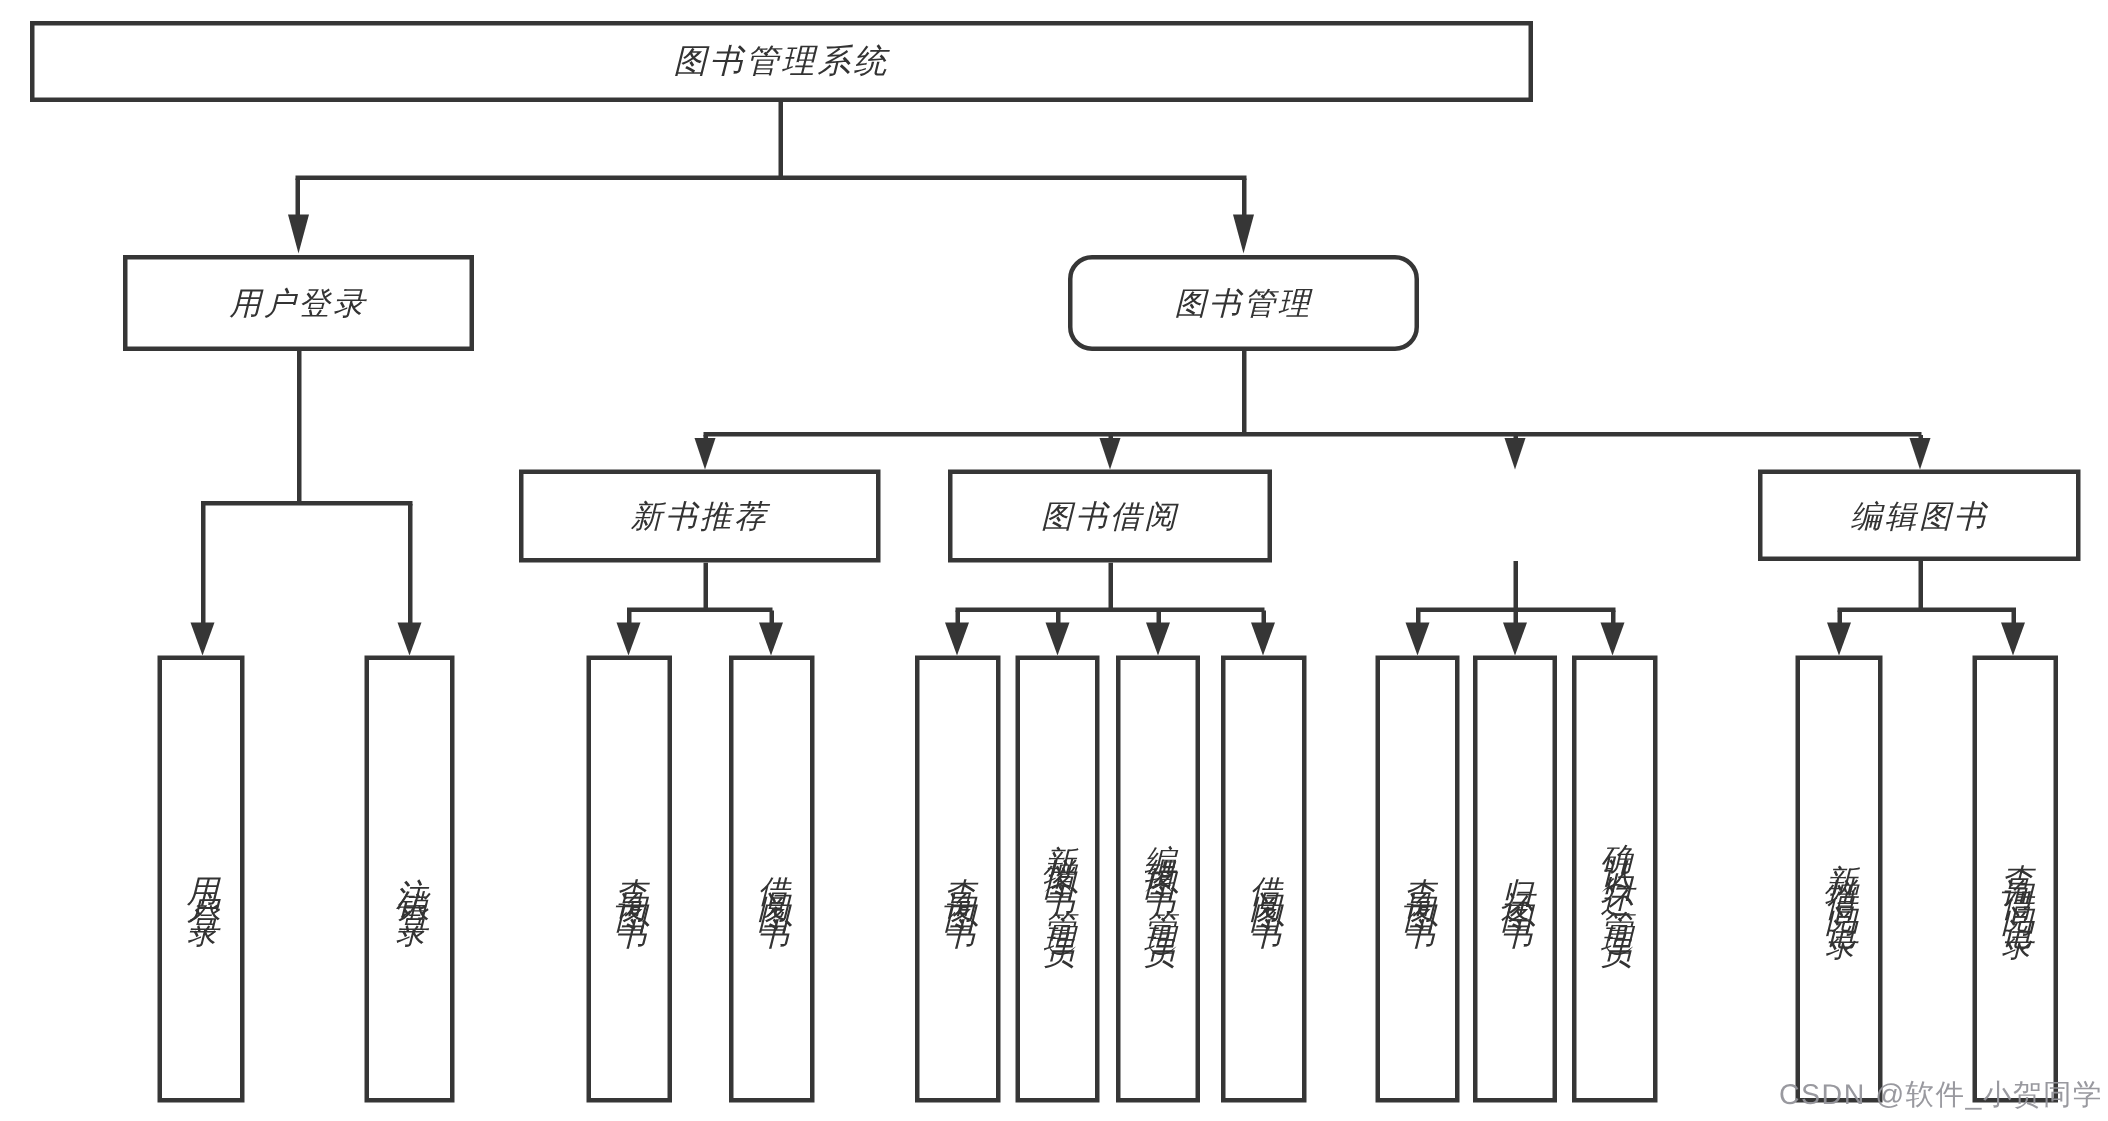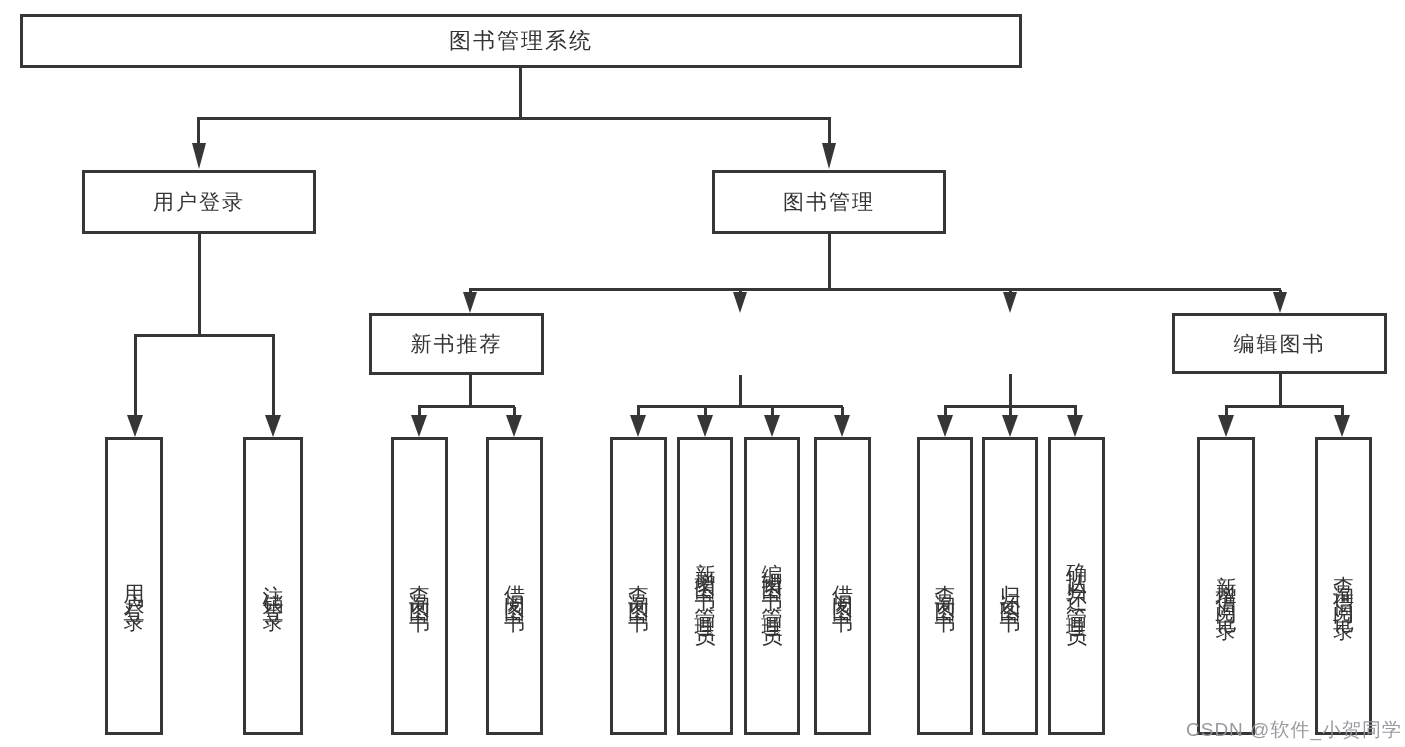--- a/index.html
+++ b/index.html
@@ -3,21 +3,21 @@
 <meta charset="utf-8">
 <style>
   html,body{margin:0;padding:0;background:#ffffff;}
   #canvas{
     position:relative;width:1405px;height:747px;background:#ffffff;overflow:hidden;
     font-family:"Liberation Sans","DejaVu Sans",sans-serif;color:#333333;
   }
   .box{
     position:absolute;box-sizing:border-box;background:#ffffff;border:3px solid #363636;
     display:flex;align-items:center;justify-content:center;text-align:center;
-    font-size:21px;color:#333333;letter-spacing:2px;z-index:2;
+    font-size:21px;color:#333333;letter-spacing:2px;z-index:2;font-style:italic;
   }
   .leaf .vtext{
     writing-mode:vertical-rl;text-orientation:mixed;
     font-size:21px;line-height:1.15;letter-spacing:9px;color:#333333;
   }
   .hline,.vline{position:absolute;background:#363636;z-index:1;}
   .hline{height:3px;}
   .vline{width:3px;}
   .ah{position:absolute;width:0;height:0;z-index:1;
     border-left:8px solid transparent;border-right:8px solid transparent;
@@ -41,21 +41,21 @@
   <div class="vline" style="left:519px;top:68px;height:51px;"></div>
   <div class="hline" style="left:197px;top:117px;width:634px;"></div>
   <div class="vline" style="left:197px;top:119px;height:26px;"></div>
   <div class="ah md" style="left:192px;top:143px;"></div>
   <div class="vline" style="left:828px;top:119px;height:26px;"></div>
   <div class="ah md" style="left:822px;top:143px;"></div>
 
   <div class="box" style="left:82px;top:170px;width:234px;height:64px;">
     <span>用户登录</span>
   </div>
-  <div class="box" style="left:712px;top:170px;width:234px;height:64px;">
+  <div class="box" style="left:712px;top:170px;width:234px;height:64px;border-radius:16px;">
     <span>图书管理</span>
   </div>
 
   <div class="vline" style="left:198px;top:234px;height:102px;"></div>
   <div class="hline" style="left:134px;top:334px;width:141px;"></div>
   <div class="vline" style="left:134px;top:336px;height:80px;"></div>
   <div class="ah" style="left:127px;top:415px;"></div>
   <div class="vline" style="left:272px;top:336px;height:80px;"></div>
   <div class="ah" style="left:265px;top:415px;"></div>
 
@@ -63,22 +63,25 @@
   <div class="hline" style="left:469px;top:288px;width:812px;"></div>
   <div class="vline" style="left:469px;top:290px;height:5px;"></div>
   <div class="ah sm" style="left:463px;top:292px;"></div>
   <div class="vline" style="left:739px;top:290px;height:5px;"></div>
   <div class="ah sm" style="left:733px;top:292px;"></div>
   <div class="vline" style="left:1009px;top:290px;height:5px;"></div>
   <div class="ah sm" style="left:1003px;top:292px;"></div>
   <div class="vline" style="left:1279px;top:290px;height:5px;"></div>
   <div class="ah sm" style="left:1273px;top:292px;"></div>
 
-  <div class="box" style="left:369px;top:313px;width:175px;height:62px;">
+  <div class="box" style="left:346px;top:313px;width:241px;height:62px;">
     <span>新书推荐</span>
+  </div>
+  <div class="box" style="left:632px;top:313px;width:216px;height:62px;">
+    <span>图书借阅</span>
   </div>
   <div class="box" style="left:1172px;top:313px;width:215px;height:61px;">
     <span>编辑图书</span>
   </div>
 
   <div class="vline" style="left:469px;top:375px;height:33px;"></div>
   <div class="hline" style="left:418px;top:405px;width:97px;"></div>
   <div class="vline" style="left:418px;top:407px;height:10px;"></div>
   <div class="ah" style="left:411px;top:415px;"></div>
   <div class="vline" style="left:513px;top:407px;height:10px;"></div>

